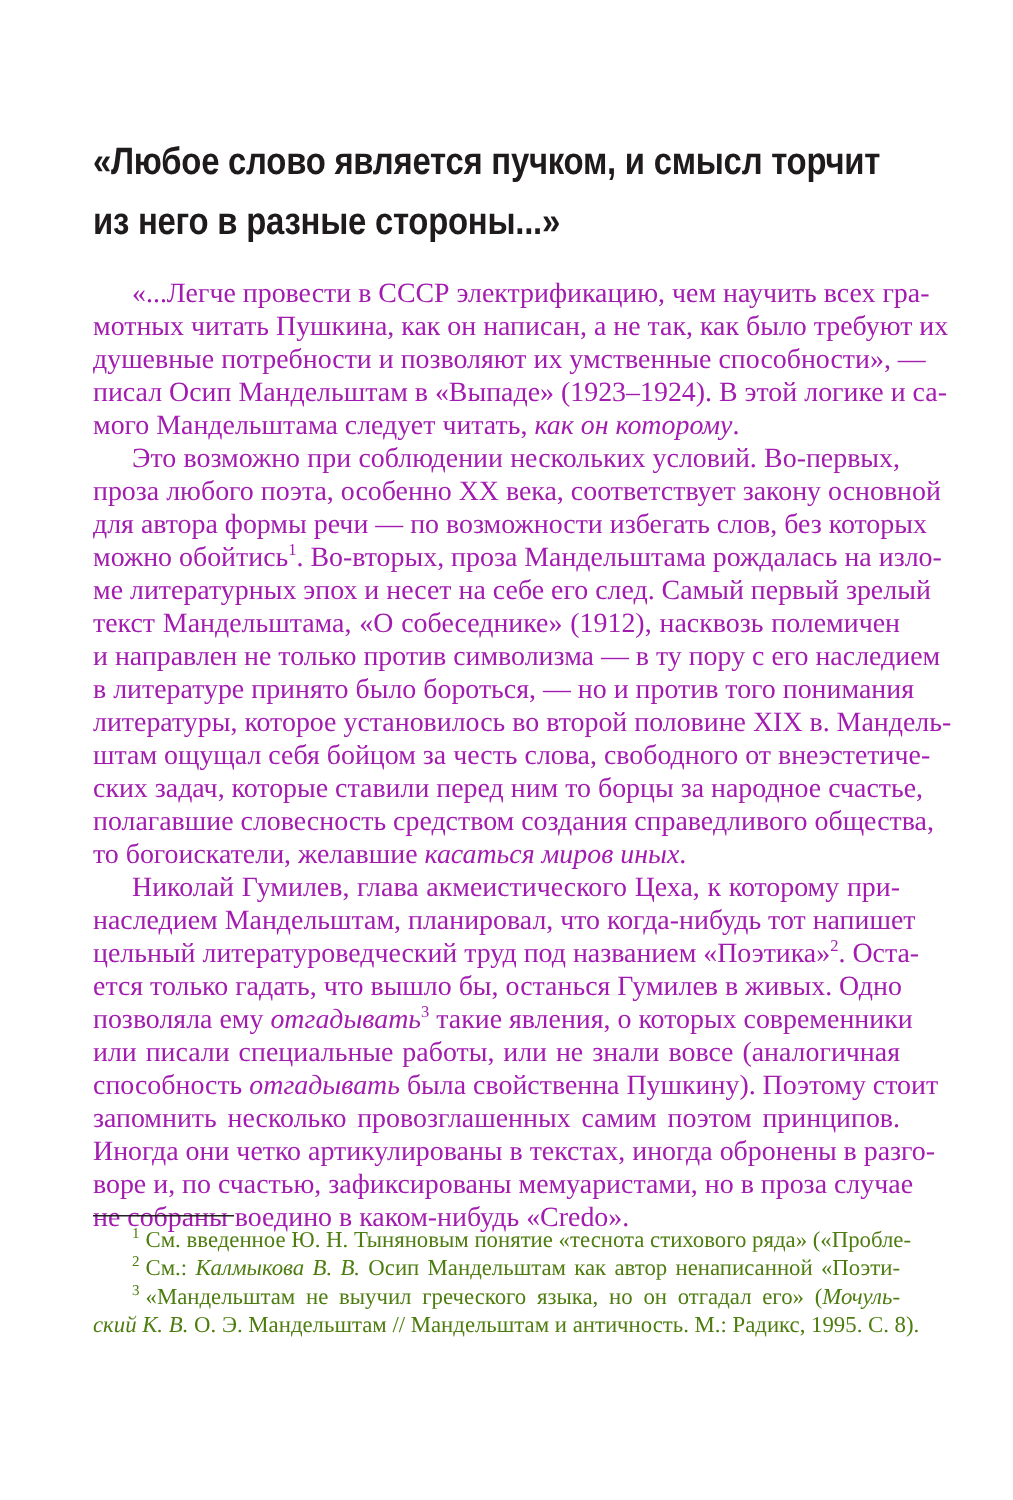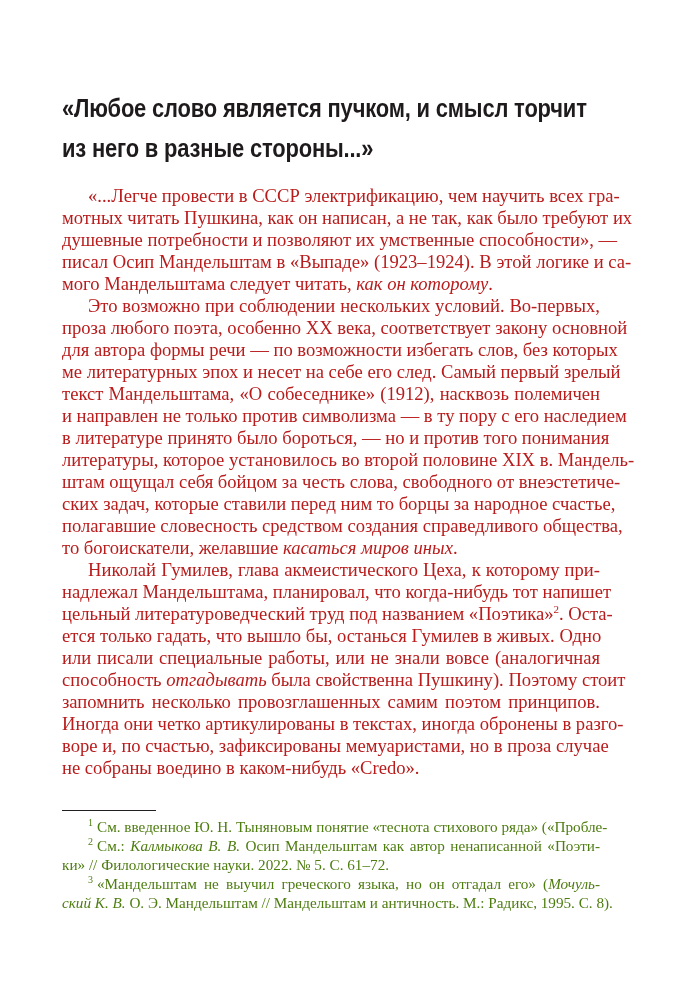--- a/index.html
+++ b/index.html
@@ -37,21 +37,21 @@
   }
   .headline .hl-line { display: block; }
   .body-text {
     position: absolute;
     top: 185px;
     left: 0;
     width: 538px;
     font-family: "Liberation Serif", "DejaVu Serif", serif;
     font-size: 18.6px;
     line-height: 22px;
-    color: #b91c1c;
+    color: #a21caf;
   }
   .line {
     display: block;
     text-align: justify;
     text-align-last: justify;
     height: 22px;
     white-space: nowrap;
     overflow: visible;
   }
   .line.last {
@@ -116,54 +116,55 @@
       <span class="line">мотных читать Пушкина, как он написан, а не так, как было требуют их</span>
       <span class="line">душевные потребности и позволяют их умственные способности», —</span>
       <span class="line">писал Осип Мандельштам в «Выпаде» (1923–1924). В этой логике и са-</span>
       <span class="line last"><span>мого Мандельштама следует читать, </span><i>как он которому</i><span>.</span></span>
     </div>
 
     <div>
       <span class="line indent">Это возможно при соблюдении нескольких условий. Во-первых,</span>
       <span class="line">проза любого поэта, особенно XX века, соответствует закону основной</span>
       <span class="line">для автора формы речи — по возможности избегать слов, без которых</span>
+      <span class="line"><span>можно обойтись</span><sup>1</sup><span>. Во-вторых, проза Мандельштама рождалась на изло-</span></span>
       <span class="line">ме литературных эпох и несет на себе его след. Самый первый зрелый</span>
       <span class="line">текст Мандельштама, «О собеседнике» (1912), насквозь полемичен</span>
       <span class="line">и направлен не только против символизма — в ту пору с его наследием</span>
       <span class="line">в литературе принято было бороться, — но и против того понимания</span>
       <span class="line">литературы, которое установилось во второй половине XIX в. Мандель-</span>
       <span class="line">штам ощущал себя бойцом за честь слова, свободного от внеэстетиче-</span>
       <span class="line">ских задач, которые ставили перед ним то борцы за народное счастье,</span>
       <span class="line">полагавшие словесность средством создания справедливого общества,</span>
       <span class="line last"><span>то богоискатели, желавшие </span><i>касаться миров иных</i><span>.</span></span>
     </div>
 
     <div>
       <span class="line indent">Николай Гумилев, глава акмеистического Цеха, к которому при-</span>
-      <span class="line">надлежал Мандельштама, планировал, что когда-нибудь тот напишет</span>
+      <span class="line">наследием Мандельштам, планировал, что когда-нибудь тот напишет</span>
       <span class="line"><span>цельный литературоведческий труд под названием «Поэтика»</span><sup>2</sup><span>. Оста-</span></span>
       <span class="line">ется только гадать, что вышло бы, останься Гумилев в живых. Одно</span>
+      <span class="line"><span>позволяла ему </span><i>отгадывать</i><sup>3</sup><span> такие явления, о которых современники</span></span>
       <span class="line">или писали специальные работы, или не знали вовсе (аналогичная</span>
       <span class="line"><span>способность </span><i>отгадывать</i><span> была свойственна Пушкину). Поэтому стоит</span></span>
       <span class="line">запомнить несколько провозглашенных самим поэтом принципов.</span>
       <span class="line">Иногда они четко артикулированы в текстах, иногда обронены в разго-</span>
       <span class="line">воре и, по счастью, зафиксированы мемуаристами, но в проза случае</span>
       <span class="line last">не собраны воедино в каком-нибудь «Credo».</span>
     </div>
   </div>
 
   <div class="rule"></div>
 
   <div class="footnotes">
     <div>
       <span class="fline indent"><sup>1</sup><span>См. введенное Ю. Н. Тыняновым понятие «теснота стихового ряда» («Пробле-</span></span>
     </div>
     <div>
       <span class="fline indent"><sup>2</sup><span>См.: </span><i>Калмыкова В. В.</i><span> Осип Мандельштам как автор ненаписанной «Поэти-</span></span>
-      <span class="fline last">ки» // Филологические науки. 2022. №  5. С. 61–72.</span>
     </div>
     <div>
       <span class="fline indent"><sup>3</sup><span>«Мандельштам не выучил греческого языка, но он отгадал его» (</span><i>Мочуль-</i></span>
       <span class="fline last"><i>ский К. В.</i><span> О. Э. Мандельштам // Мандельштам и античность. М.: Радикс, 1995. С. 8).</span></span>
     </div>
   </div>
 
 </div>
 
 </body></html>

